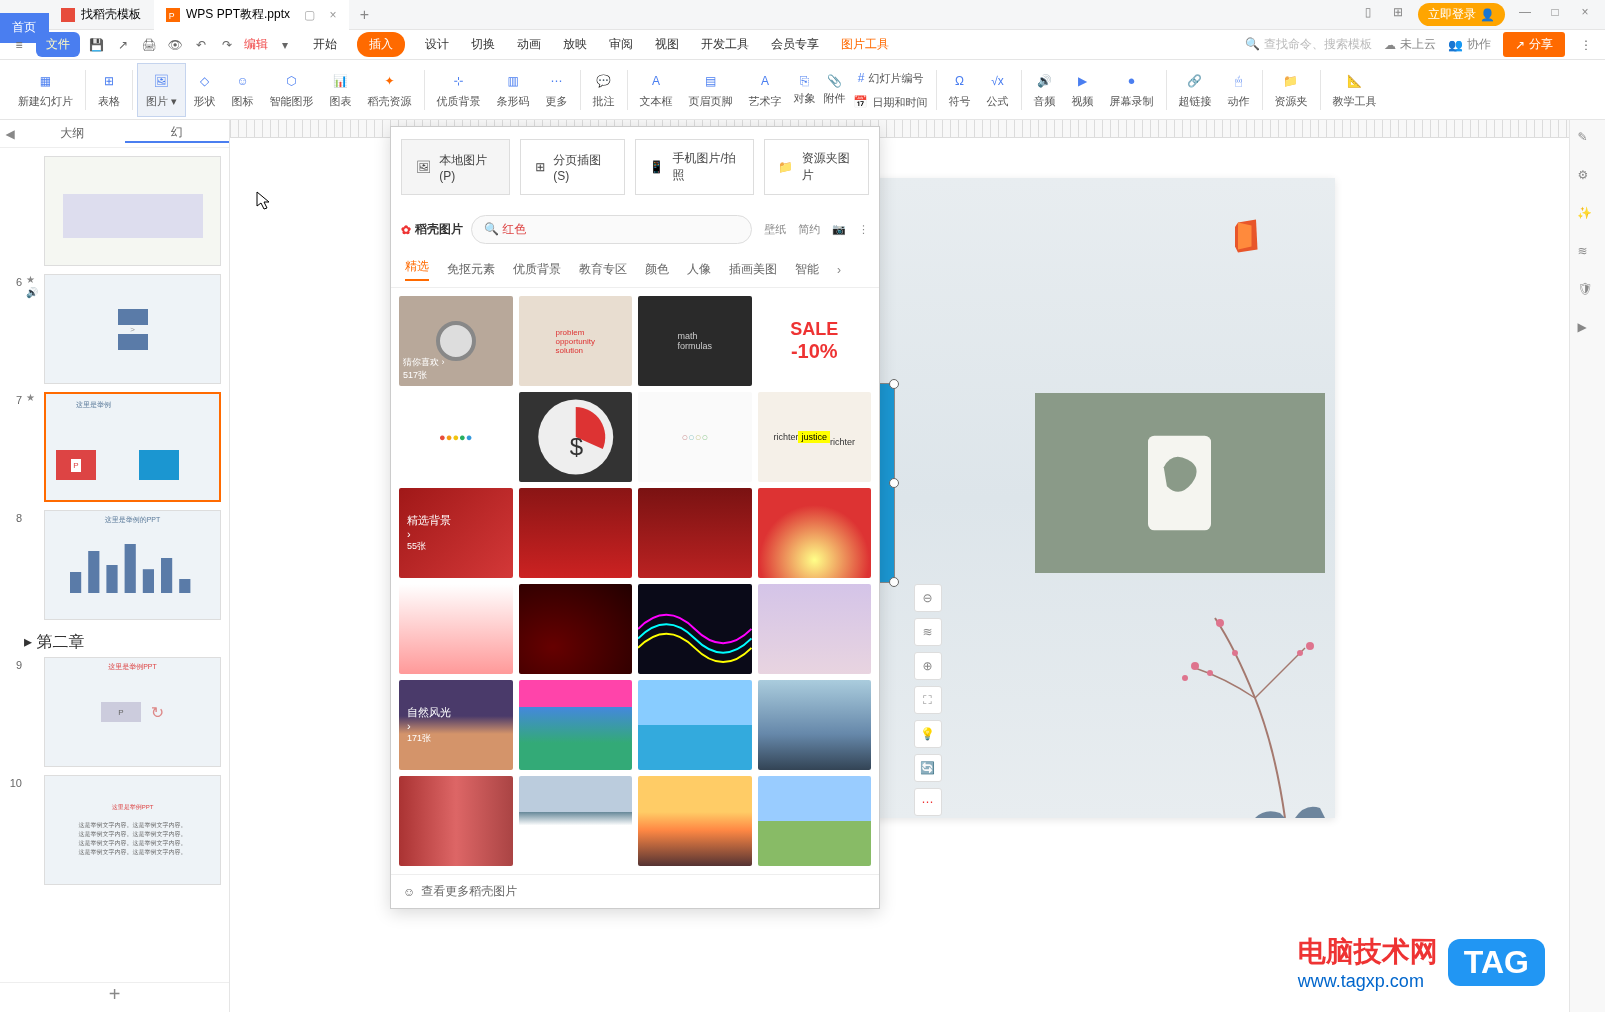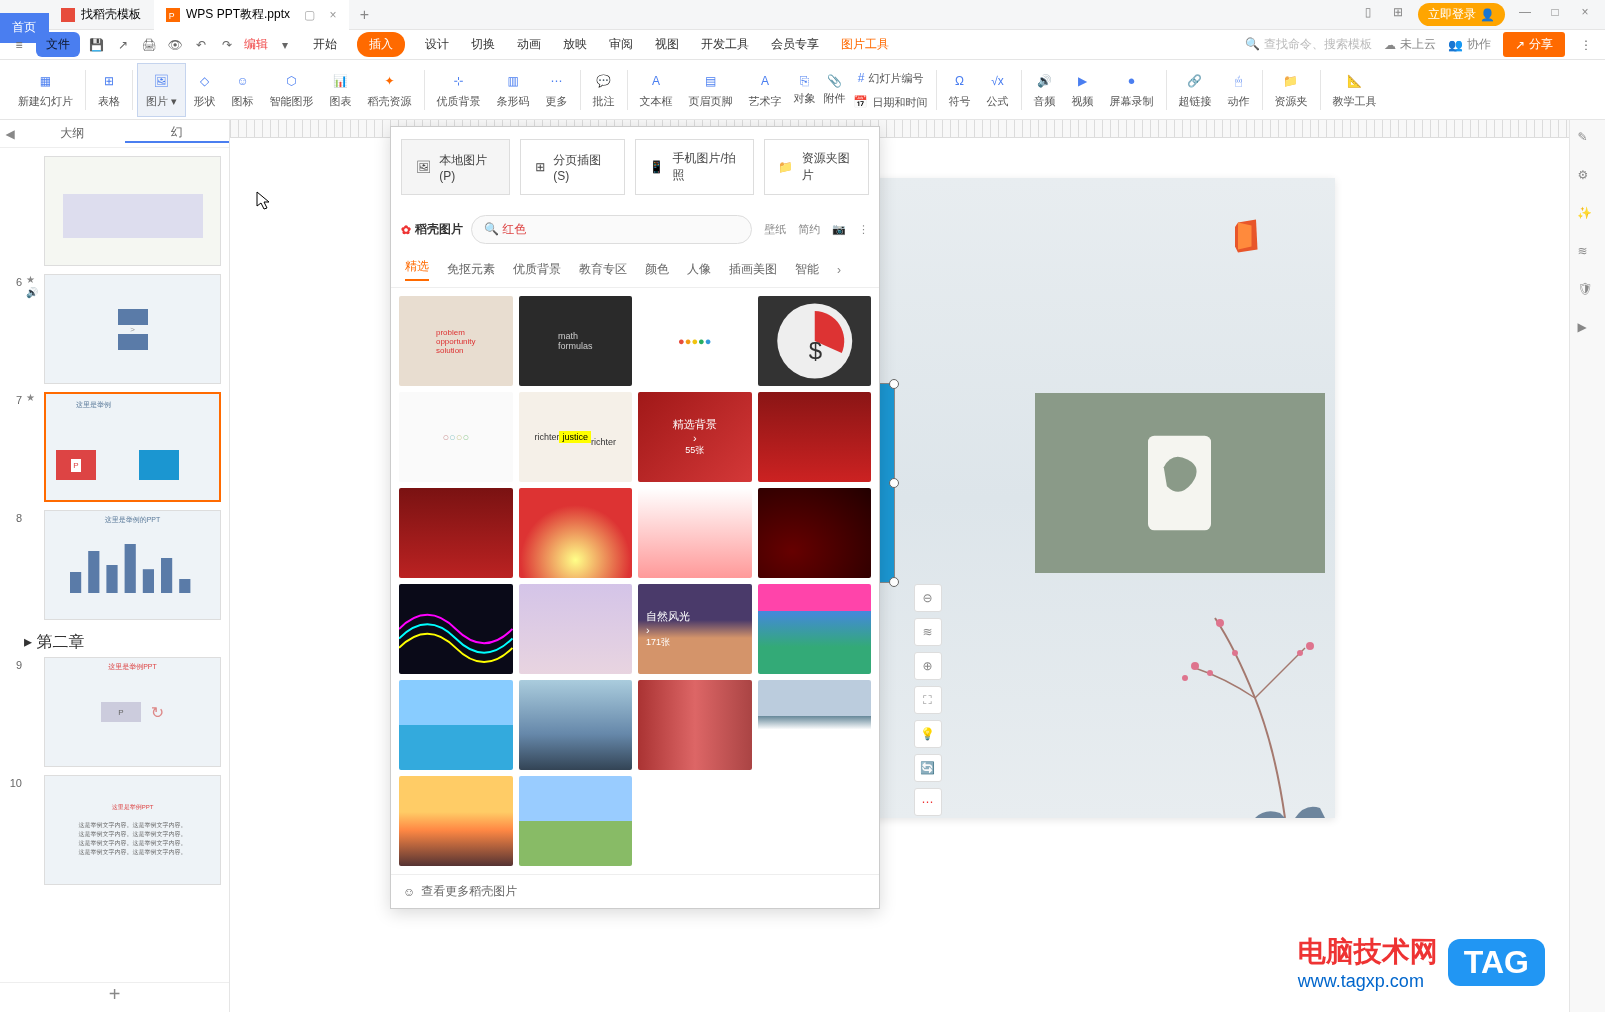--- a/index.html
+++ b/index.html
@@ -13,21 +13,21 @@
 .tab .icon { width: 14px; height: 14px; display: inline-block; }
 .tab-close { color: #999; margin-left: 8px; }
 .tab-add { width: 30px; text-align: center; color: #888; font-size: 16px; }
 .title-right { margin-left: auto; display: flex; align-items: center; gap: 10px; padding-right: 10px; }
 .login-btn { background: #ffa500; color: #fff; border-radius: 12px; padding: 3px 10px; display: flex; align-items: center; gap: 4px; }
 .win-btn { width: 20px; height: 20px; color: #888; text-align: center; }
 
 
 .menu-bar { height: 30px; display: flex; align-items: center; background: #fff; border-bottom: 1px solid #e5e5e5; padding: 0 10px; gap: 2px; }
 .menu-left { display: flex; align-items: center; gap: 8px; }
-.file-btn { background: #4a7ef0; color: #0f172a; padding: 4px 10px; border-radius: 6px; }
+.file-btn { background: #4a7ef0; color: #fef9c3; padding: 4px 10px; border-radius: 6px; }
 .qat-icon { width: 18px; height: 18px; color: #666; display: flex; align-items: center; justify-content: center; }
 .menu-tabs { display: flex; gap: 18px; margin-left: 15px; }
 .menu-tab { color: #333; padding: 4px 2px; }
 .menu-tab.active { background: #ff6a00; color: #fff; padding: 4px 12px; border-radius: 12px; }
 .menu-tab.context { color: #ff6a00; }
 .menu-right { margin-left: auto; display: flex; align-items: center; gap: 12px; }
 .search-box { color: #bbb; }
 .cloud-btn { color: #888; display: flex; align-items: center; gap: 4px; }
 .share-btn { background: #ff6a00; color: #fff; padding: 4px 12px; border-radius: 3px; display: flex; align-items: center; gap: 4px; }
 
@@ -423,22 +423,30 @@
         <span class="dd-cat">免抠元素</span>
         <span class="dd-cat">优质背景</span>
         <span class="dd-cat">教育专区</span>
         <span class="dd-cat">颜色</span>
         <span class="dd-cat">人像</span>
         <span class="dd-cat">插画美图</span>
         <span class="dd-cat">智能</span>
         <span style="color:#888">›</span>
       </div>
       <div class="dd-grid">
+        <div class="dd-cell" style="background:#b8a89a;flex-direction:column">
+            <div style="width:40px;height:40px;border-radius:50%;border:4px solid #888;background:#ddd"></div>
+            <div style="position:absolute;bottom:4px;left:4px;font-size:9px"><span>猜你喜欢</span> ›<br><span>517张</span></div>
+          </div>
         <div class="dd-cell" style="background:#e8ddd0;color:#d33;font-size:8px;padding:4px;text-align:left">problem<br>opportunity<br>solution</div>
         <div class="dd-cell" style="background:#2a2a2a;color:#ccc;font-size:9px">math<br>formulas</div>
+        <div class="dd-cell" style="background:#fff;color:#e33;flex-direction:column;font-weight:bold">
+            <span style="font-size:18px">SALE</span>
+            <span style="font-size:20px">-10%</span>
+          </div>
         <div class="dd-cell" style="background:#fff">
             <span style="color:#e74c3c">●</span>
             <span style="color:#f39c12">●</span>
             <span style="color:#f1c40f">●</span>
             <span style="color:#27ae60">●</span>
             <span style="color:#3498db">●</span>
           </div>
         <div class="dd-cell" style="background:#333">
             <svg viewBox="0 0 60 60">
               <circle cx="30" cy="30" r="25" fill="#eee"></circle>
@@ -446,21 +454,21 @@
               <text x="26" y="42" fill="#333" font-size="16">$</text>
             </svg>
           </div>
         <div class="dd-cell" style="background:#fafafa">
             <span style="color:#c99">○</span>
             <span style="color:#9cc">○</span>
             <span style="color:#cc9">○</span>
             <span style="color:#9c9">○</span>
           </div>
         <div class="dd-cell" style="background:#f5f0e8;color:#333;font-size:9px">richter<br><span style="background:#ff0;color:#000;padding:1px 3px">justice</span><br>richter</div>
-        <div class="dd-cell" style="background:linear-gradient(135deg,#a01818,#d43838);flex-direction:column;align-items:center;padding:8px"><span>精选背景</span> ›<br><span style="font-size:9px">55张</span></div>
+        <div class="dd-cell" style="background:linear-gradient(135deg,#a01818,#d43838);flex-direction:column;align-items:flex-start;padding:8px"><span>精选背景</span> ›<br><span style="font-size:9px">55张</span></div>
         <div class="dd-cell" style="background:linear-gradient(180deg,#8a1515,#c22)"></div>
         <div class="dd-cell" style="background:linear-gradient(180deg,#7a1212,#b22)"></div>
         <div class="dd-cell" style="background:radial-gradient(circle at 50% 80%,#ff8,#d33 60%)"></div>
         <div class="dd-cell" style="background:linear-gradient(180deg,#fff,#fcc,#f99)"></div>
         <div class="dd-cell" style="background:radial-gradient(ellipse at 30% 70%,#600,#200)"></div>
         <div class="dd-cell" style="background:#0a0a18">
             <svg viewBox="0 0 60 40">
               <path d="M0 20 Q15 5 30 20 T60 20" stroke="#f0f" fill="none"></path>
               <path d="M0 25 Q15 10 30 25 T60 25" stroke="#0ff" fill="none"></path>
               <path d="M0 30 Q15 15 30 30 T60 30" stroke="#ff0" fill="none"></path>

